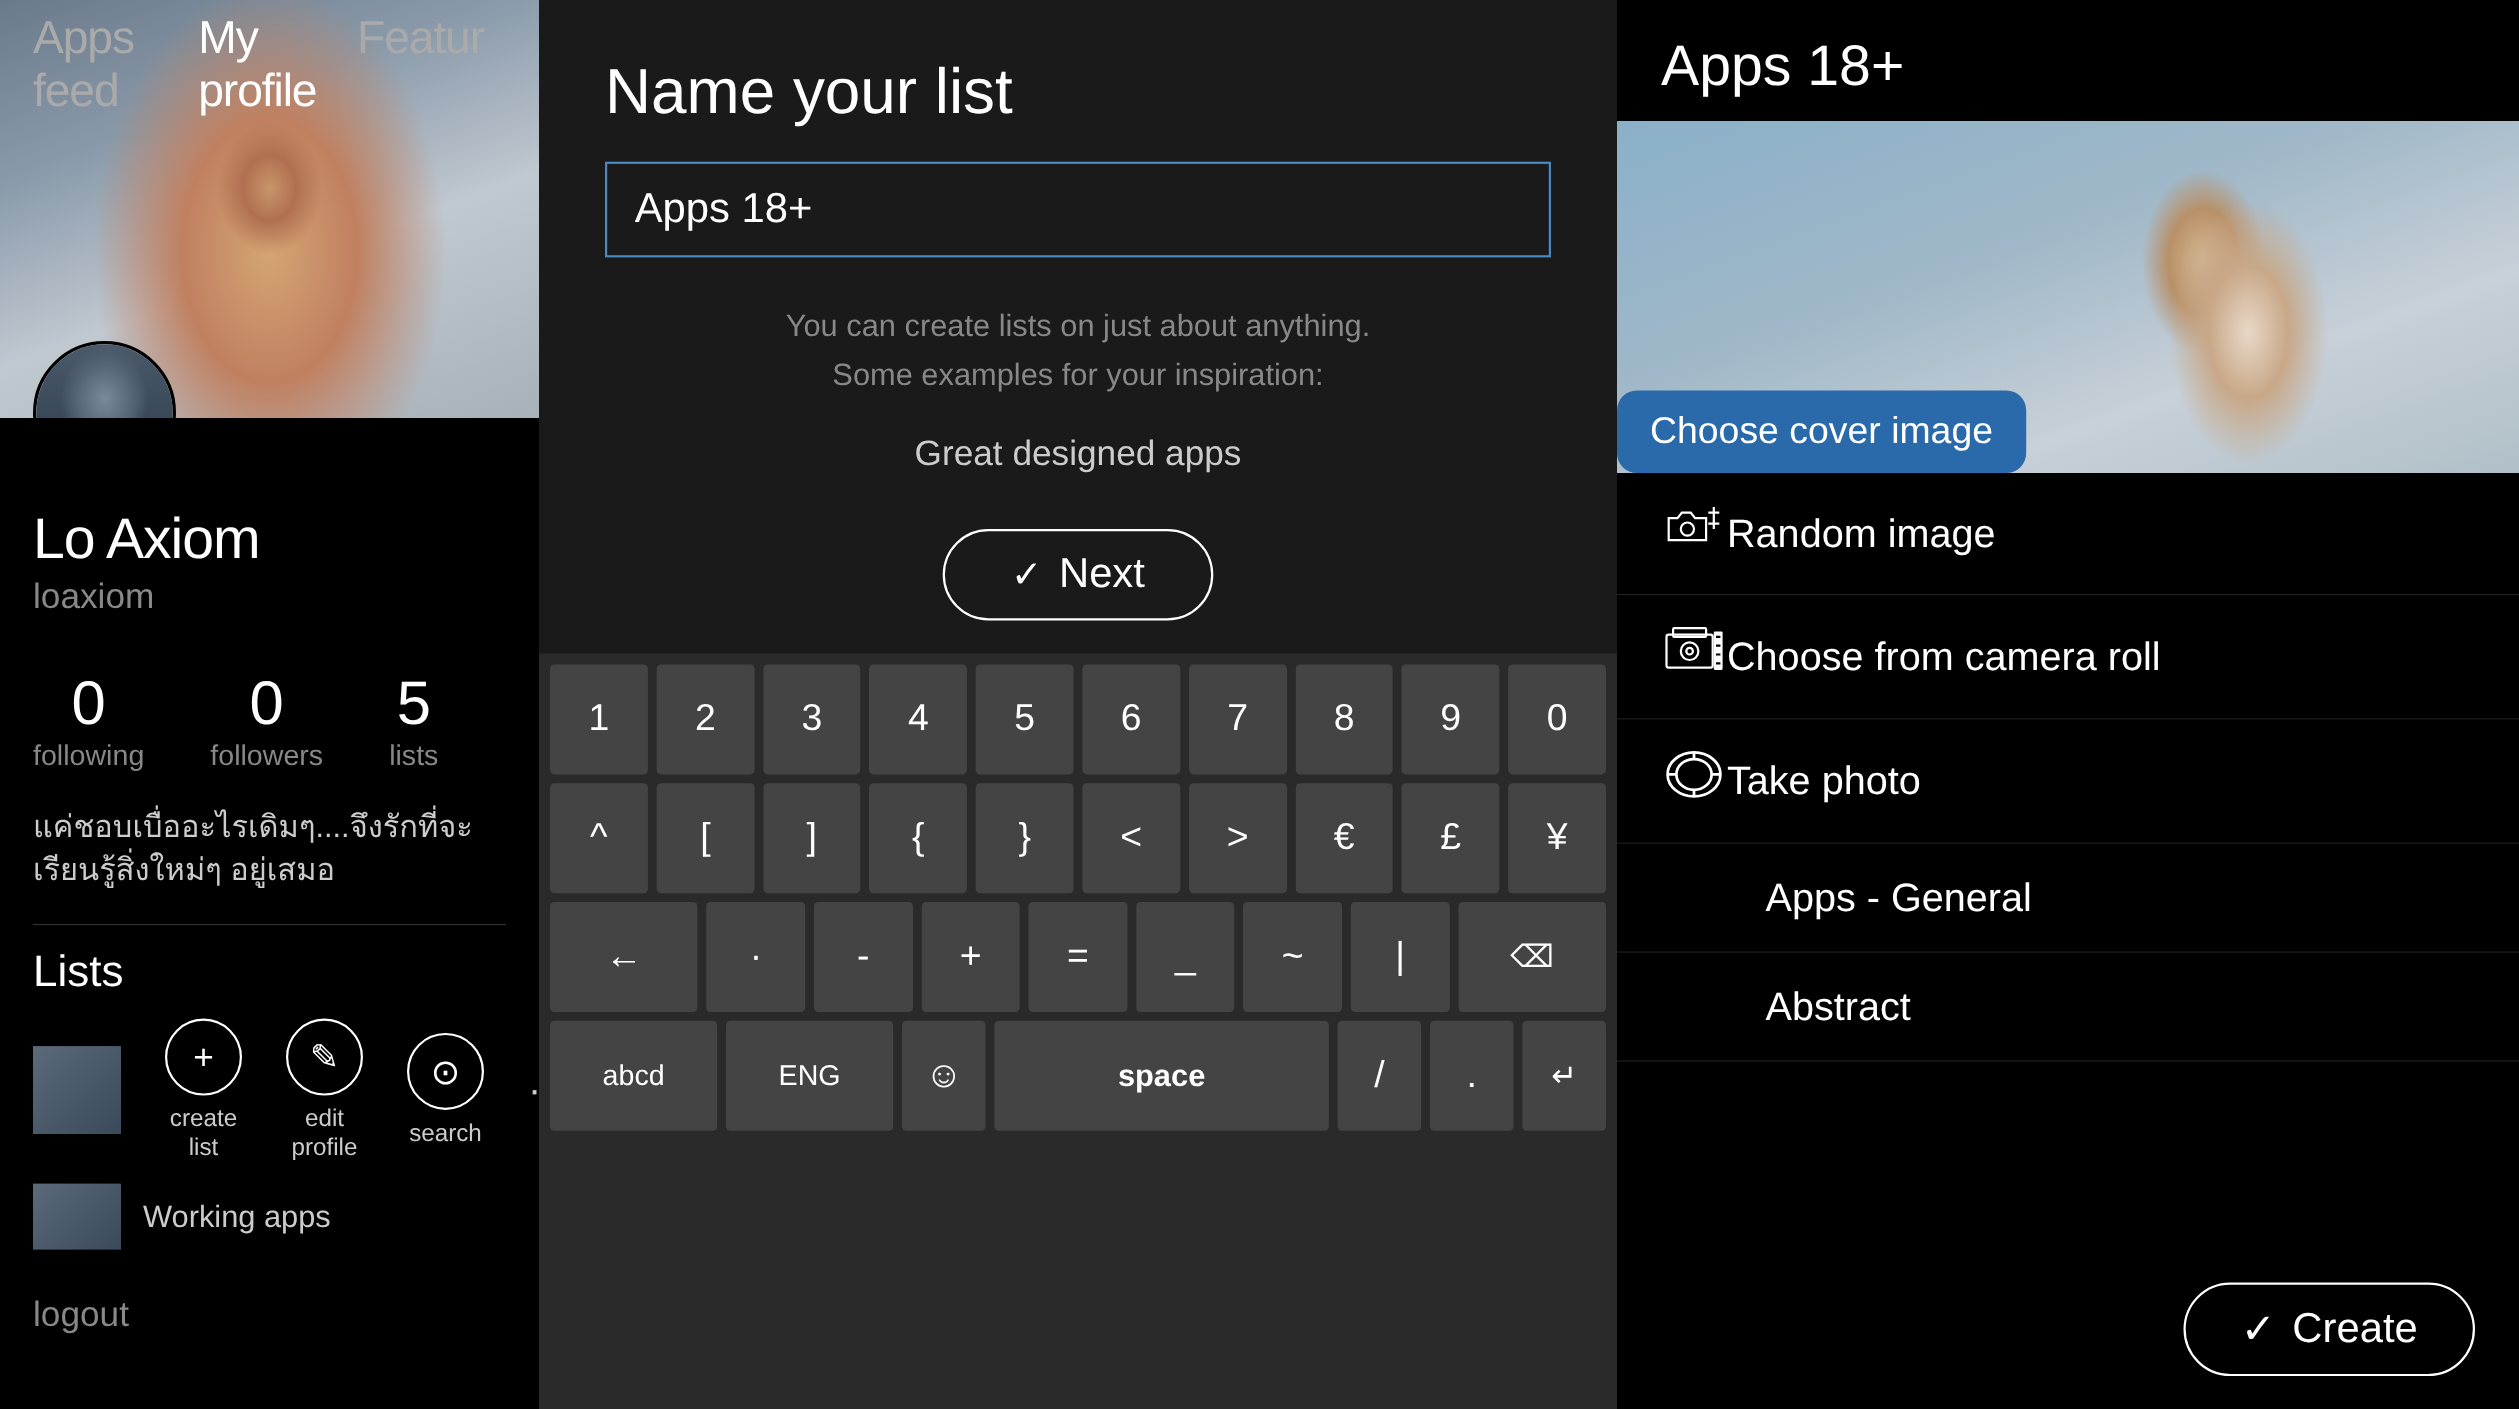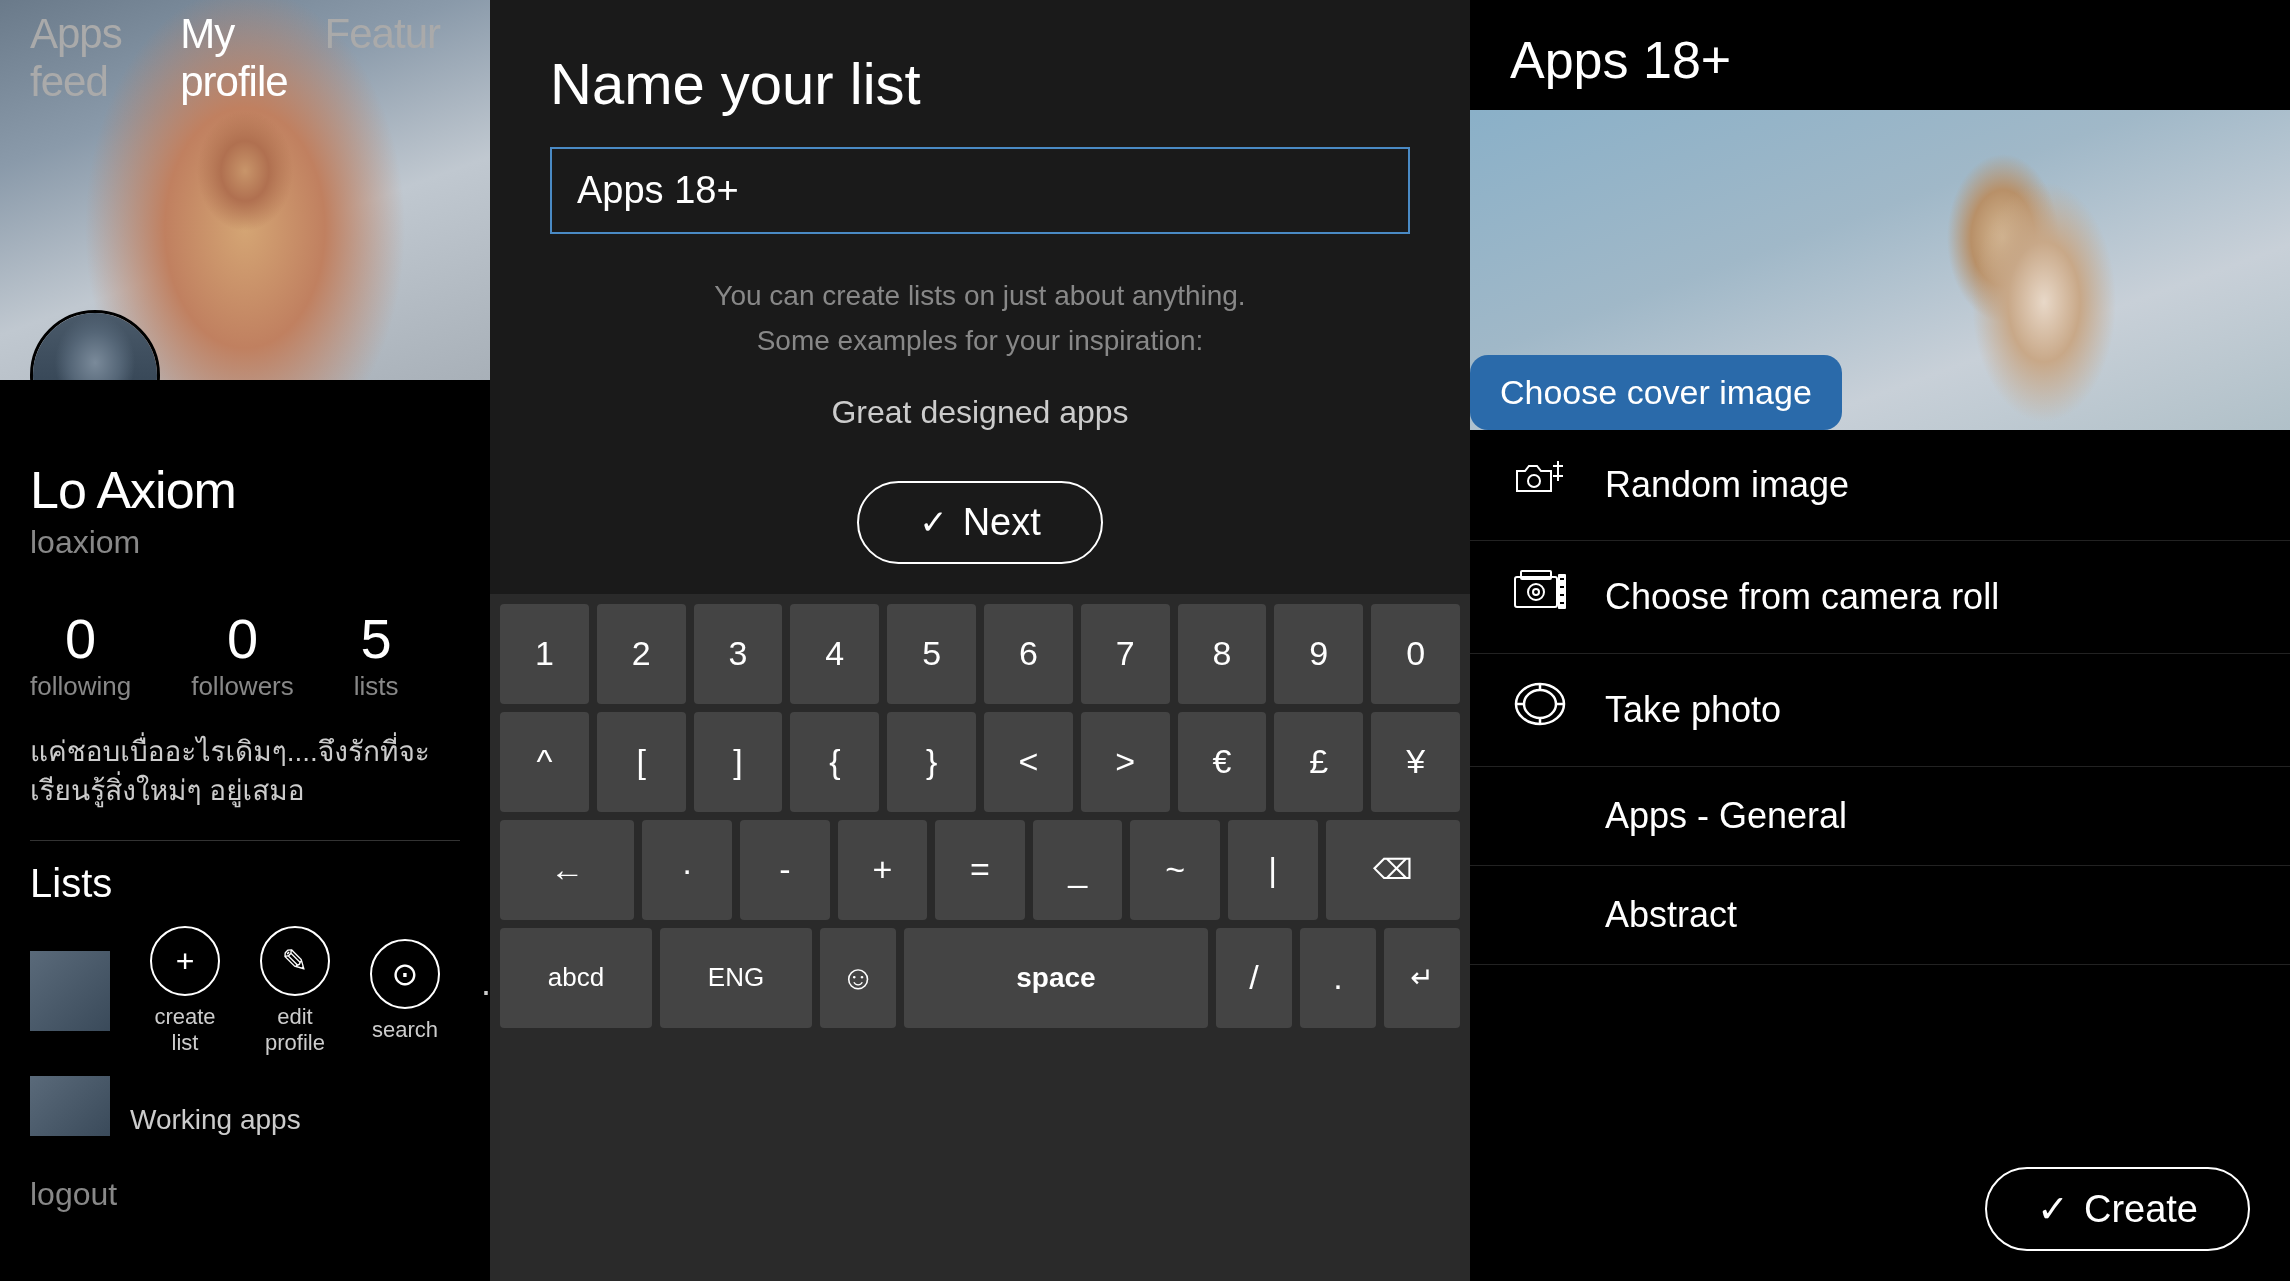--- a/index.html
+++ b/index.html
@@ -199,21 +199,21 @@
 
     .more-btn {
       font-size: 36px;
       color: #ccc;
       margin-left: auto;
       cursor: pointer;
     }
 
     .list-item-row {
       display: flex;
-      align-items: flex-end;
+      align-items: center;
       gap: 20px;
       margin-top: 20px;
     }
 
     .list-item-thumb {
       width: 80px;
       height: 60px;
       background: linear-gradient(135deg, #5a6a7a 0%, #3a4a5a 100%);
       flex-shrink: 0;
     }
@@ -397,21 +397,20 @@
     }
 
     .options-list {
       flex: 1;
       padding: 0;
     }
 
     .option-item {
       display: flex;
       align-items: center;
-      gap: 35px;
       padding: 28px 40px;
       border-bottom: 1px solid #222;
       cursor: pointer;
     }
 
     .option-icon {
       font-size: 46px;
       color: #fff;
       width: 60px;
       text-align: center;

